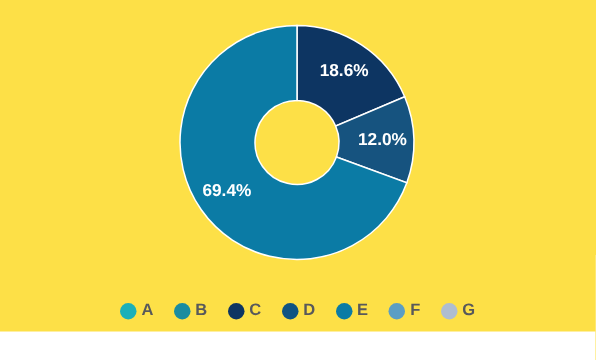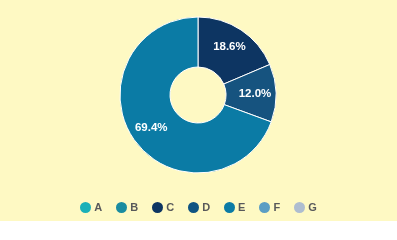--- a/index.html
+++ b/index.html
@@ -10,21 +10,21 @@
     width: 397px;
     height: 221px;
     background: #ffffff;
     font-family: "Liberation Sans", sans-serif;
     overflow: hidden;
   }
   #chart-widget {
     position: relative;
     width: 397px;
     height: 221px;
-    background: #fef9c3;
+    background: #fde047;
     text-align: right;
   }
   #donut-plot-area {
     position: absolute;
     left: 0;
     top: 0;
     width: 397px;
     height: 190px;
   }
   #donut-svg {

